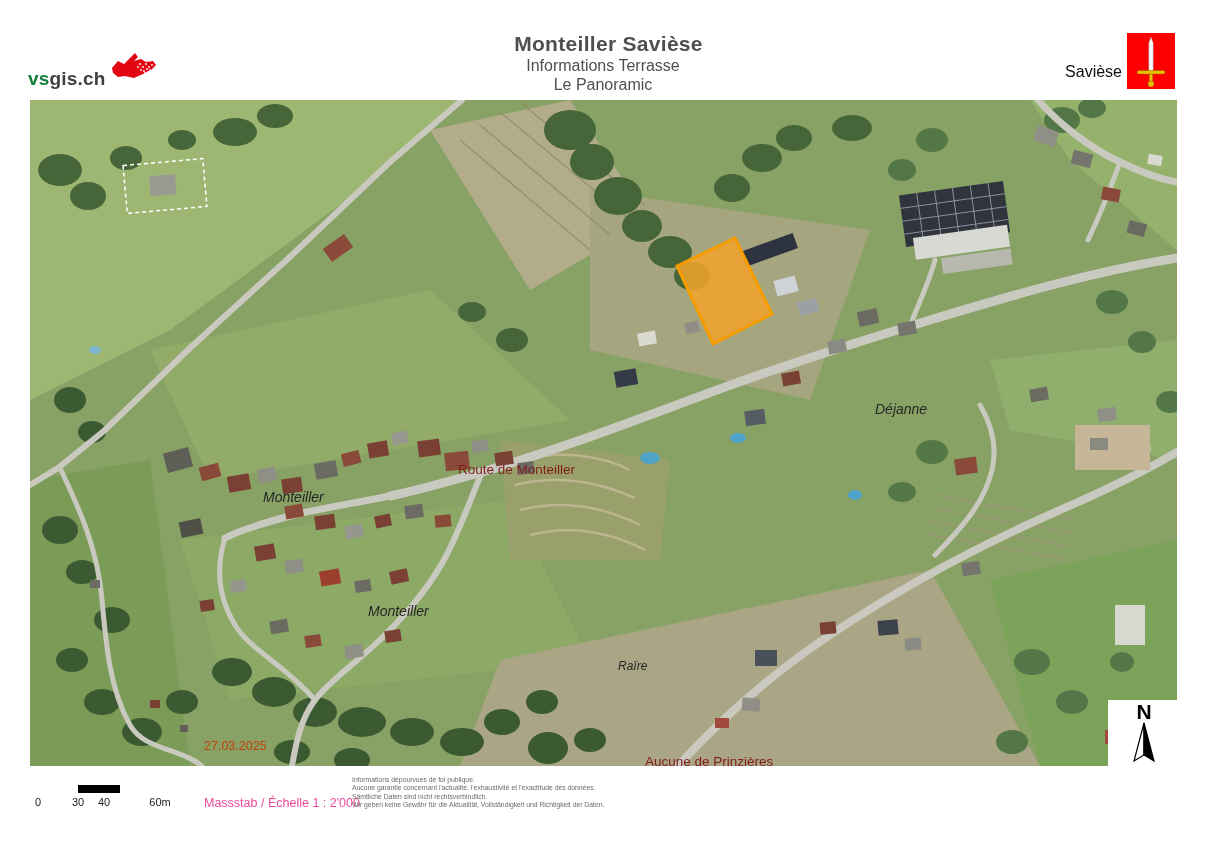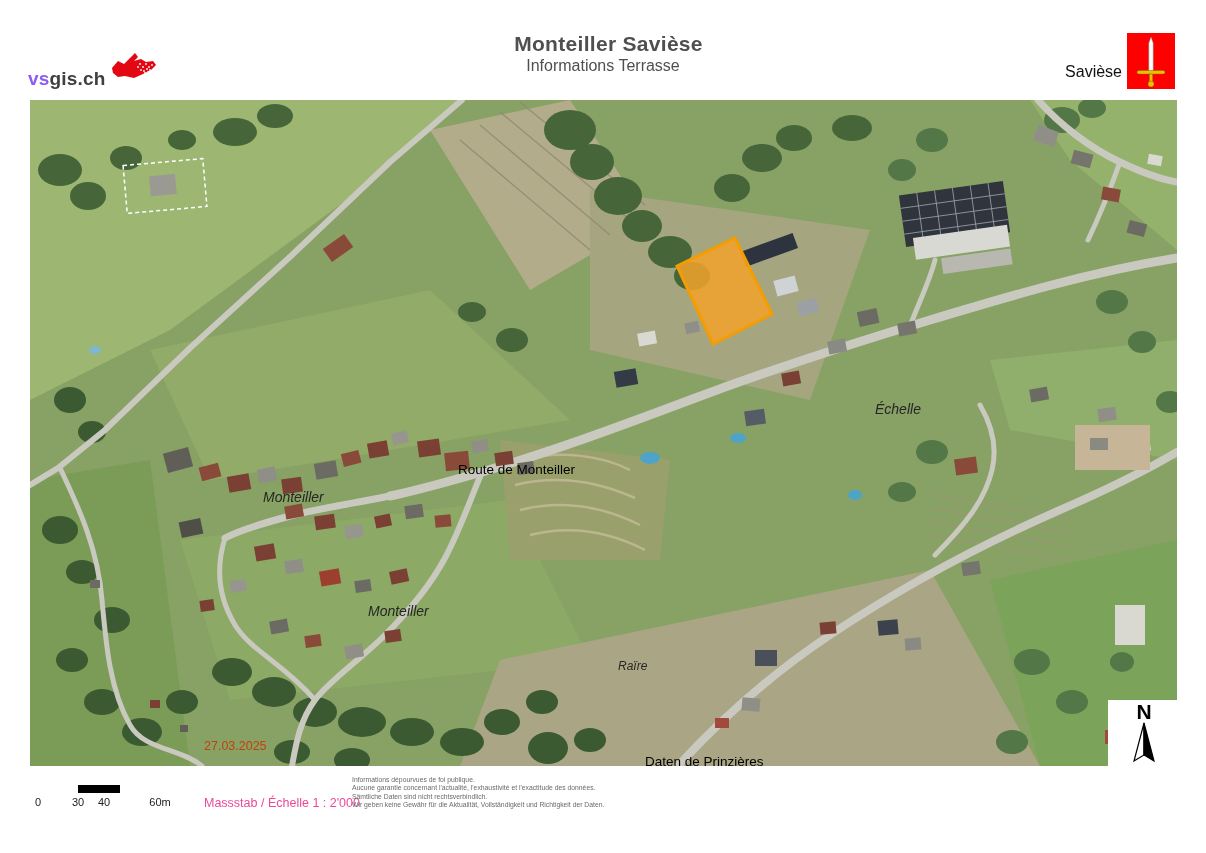--- a/index.html
+++ b/index.html
@@ -3,31 +3,31 @@
 <meta charset="utf-8">
 <style>
   html,body{margin:0;padding:0;background:#e9e9e9;}
   .page{position:relative;width:1206px;height:853px;background:#ffffff;
         font-family:"Liberation Sans",sans-serif;overflow:hidden;}
   .abs{position:absolute;}
 
   
   .logo{left:28px;top:52px;display:flex;align-items:flex-end;gap:4px;text-decoration:none;}
   .logo-text{font-size:19px;font-weight:bold;letter-spacing:.2px;line-height:1;}
-  .logo-vs{color:#8b5cf6;}
+  .logo-vs{color:#15803d;}
   .logo-gis{color:#3f3f3e;}
   .title-block{left:0;right:0;top:32px;text-align:center;color:#4f4f4f;}
   .map-title{font-size:21px;font-weight:bold;margin:0;letter-spacing:.3px;padding-left:11px;}
   .map-subtitle{font-size:16px;margin:1px 0 0 0;}
   .muni-label{right:84px;top:63px;font-size:16px;color:#111;}
   .coat{right:31px;top:33px;}
 
   
   .map-area{left:30px;top:100px;width:1147px;height:666px;overflow:hidden;background:#87a264;}
-  .map-label{position:absolute;color:#000000;white-space:nowrap;pointer-events:none;}
+  .map-label{position:absolute;color:#7f1d1d;white-space:nowrap;pointer-events:none;}
   .lbl-road{font-size:13.5px;}
   .lbl-place{font-size:14px;font-style:italic;color:#262626;}
   .north-box{left:1108px;top:700px;width:72px;height:66px;background:#ffffff;
              display:flex;flex-direction:column;align-items:center;}
   .north-n{font-size:21px;font-weight:bold;color:#000;line-height:1;margin-top:1px;}
 
   
   .scalebar-seg{left:78px;top:785px;width:42px;height:8px;background:#000;}
   .tick{top:796px;font-size:11px;color:#222;transform:translateX(-50%);}
   .meta-date{left:204px;top:739px;font-size:12.5px;color:#c2410c;}
@@ -58,20 +58,21 @@
             <circle cx="35" cy="21" r="0.9"></circle>
             <circle cx="38" cy="20" r="0.9"></circle>
         </g>
       </svg>
     </span>
   </a>
 
   <div class="abs title-block">
     <div class="map-title">Monteiller Savièse</div>
     <div class="map-subtitle">Informations Terrasse</div>
+    <div class="map-subtitle">Le Panoramic</div>
   </div>
 
   <span class="abs muni-label">Savièse</span>
 
   <span class="abs coat">
     <svg width="48" height="56" viewBox="0 0 48 56">
       <rect x="0" y="0" width="48" height="56" fill="#fe0000"></rect>
       <polygon points="24,4 26.2,10 26.2,38 21.8,38 21.8,10" fill="#ffffff" stroke="#8a8a8a" stroke-width="0.5"></polygon>
       <rect x="10" y="37.5" width="28" height="3.6" rx="1.8" fill="#ecbe00" stroke="#7a6300" stroke-width="0.4"></rect>
       <rect x="22.3" y="41" width="3.4" height="7.5" fill="#ecbe00" stroke="#7a6300" stroke-width="0.4"></rect>
@@ -288,24 +289,24 @@
       <ellipse cx="620" cy="358" rx="10" ry="6" fill="#4fa3c8"></ellipse>
       <ellipse cx="708" cy="338" rx="8" ry="5" fill="#4fa3c8"></ellipse>
       <ellipse cx="825" cy="395" rx="7" ry="5" fill="#4fa3c8"></ellipse>
 
       <polygon points="647,166 705,138 742,214 683,244" fill="#F2A22B" fill-opacity="0.85" stroke="#F59D00" stroke-width="3"></polygon>
     </svg>
 
     
     <div class="map-label lbl-road" style="left:428px;top:362px;">Route de Monteiller</div>
     <div class="map-label lbl-place" style="left:233px;top:389px;">Monteiller</div>
-    <div class="map-label lbl-place" style="left:845px;top:301px;">Échelle</div>
+    <div class="map-label lbl-place" style="left:845px;top:301px;">Déjanne</div>
     <div class="map-label lbl-place" style="left:338px;top:503px;">Monteiller</div>
     <div class="map-label lbl-place" style="left:588px;top:559px;font-size:12px;">Raïre</div>
-    <div class="map-label lbl-road" style="left:615px;top:654px;">Daten de Prinzières</div>
+    <div class="map-label lbl-road" style="left:615px;top:654px;">Aucune de Prinzières</div>
   </div>
 
   <div class="abs north-box">
     <span class="north-n">N</span>
     <span>
       <svg width="24" height="42" viewBox="0 0 24 42">
         <path d="M12,1 L2,39 L12,33 Z" fill="#ffffff" stroke="#000000" stroke-width="1.2"></path>
         <path d="M12,1 L22,39 L12,33 Z" fill="#000000" stroke="#000000" stroke-width="1.2"></path>
       </svg>
     </span>

